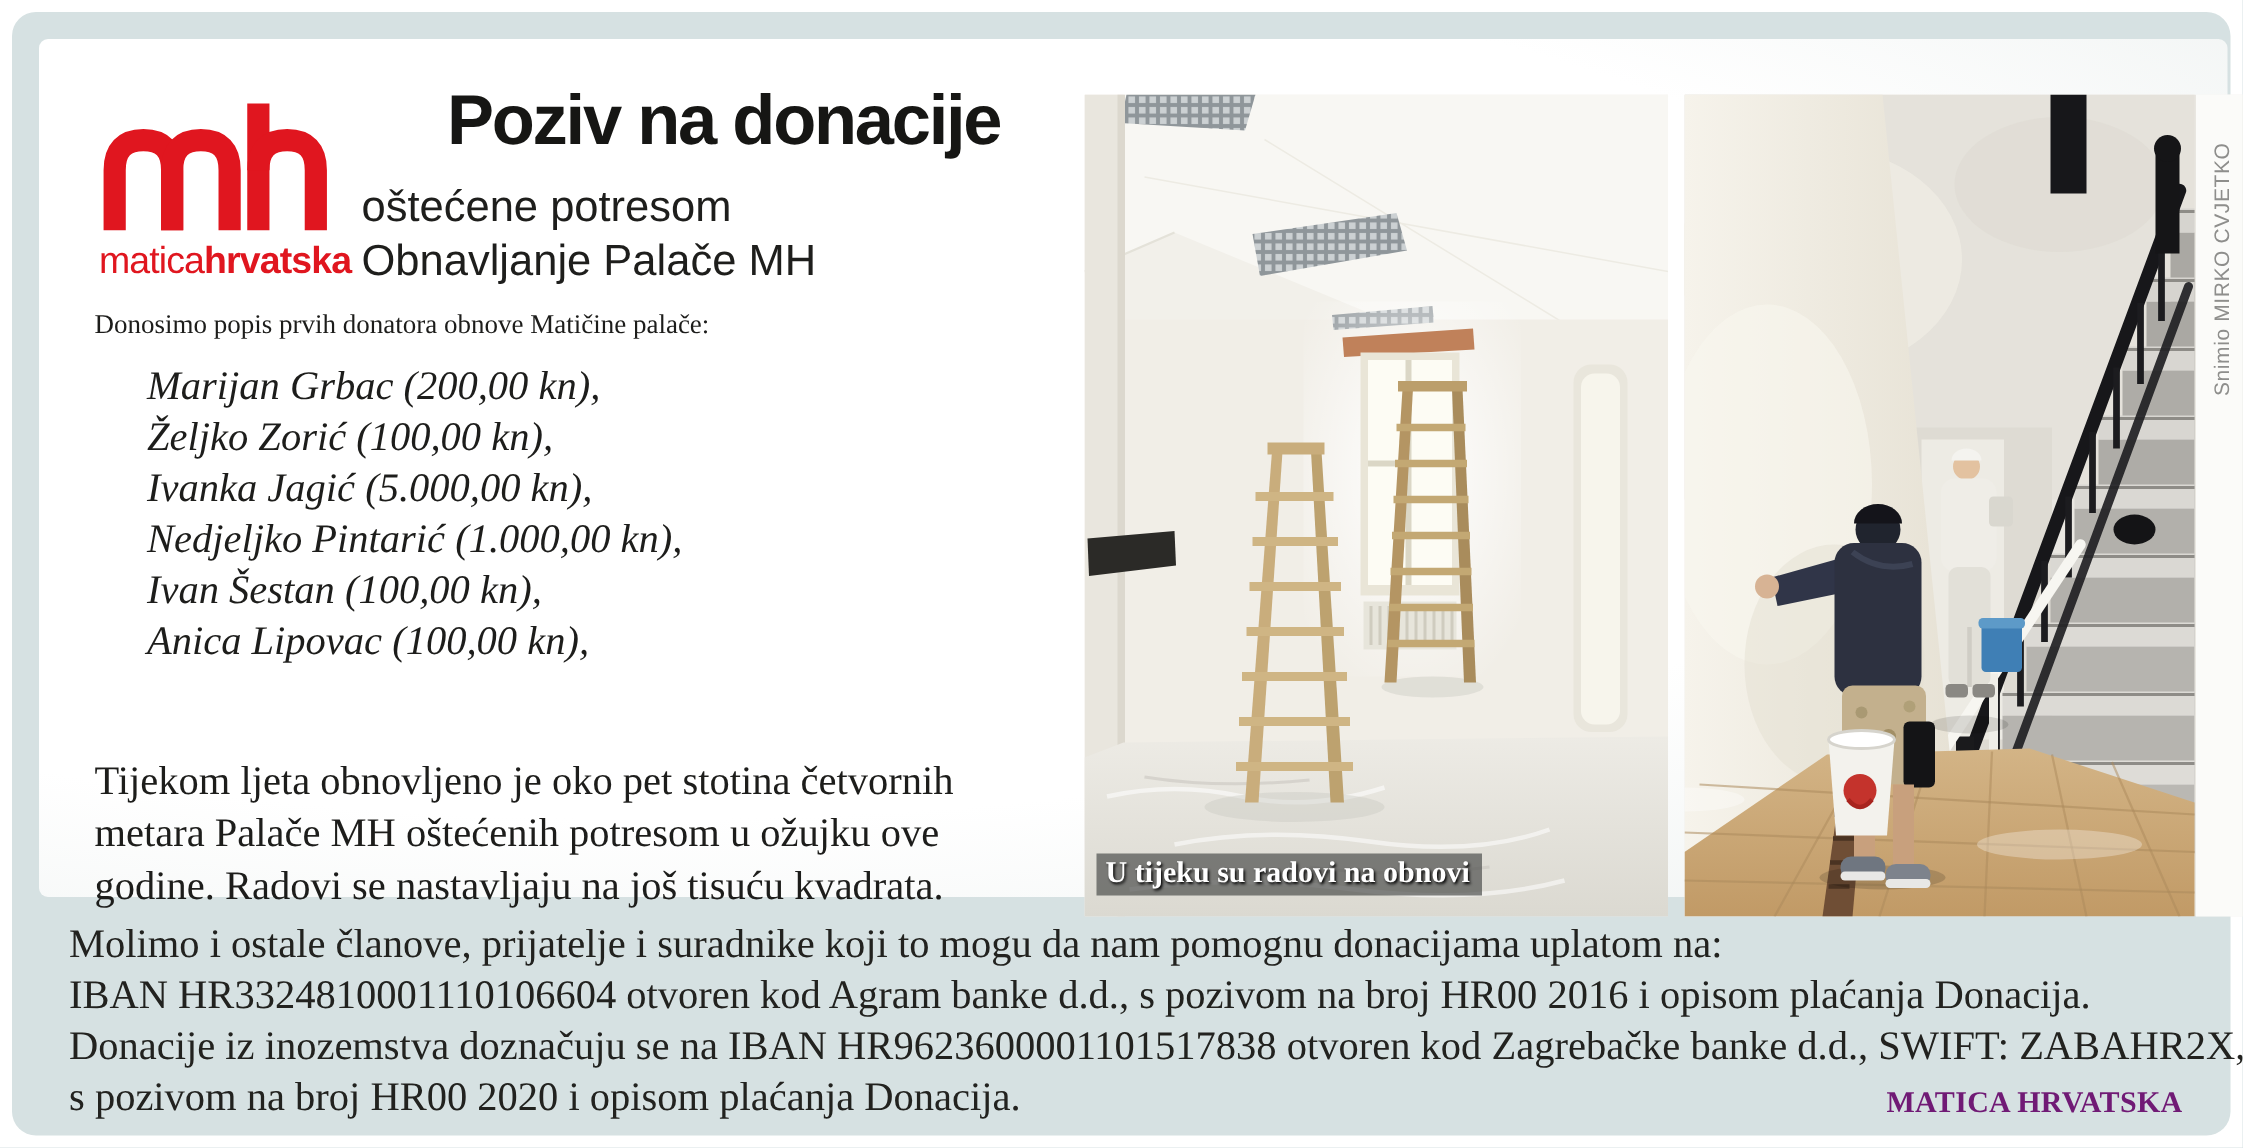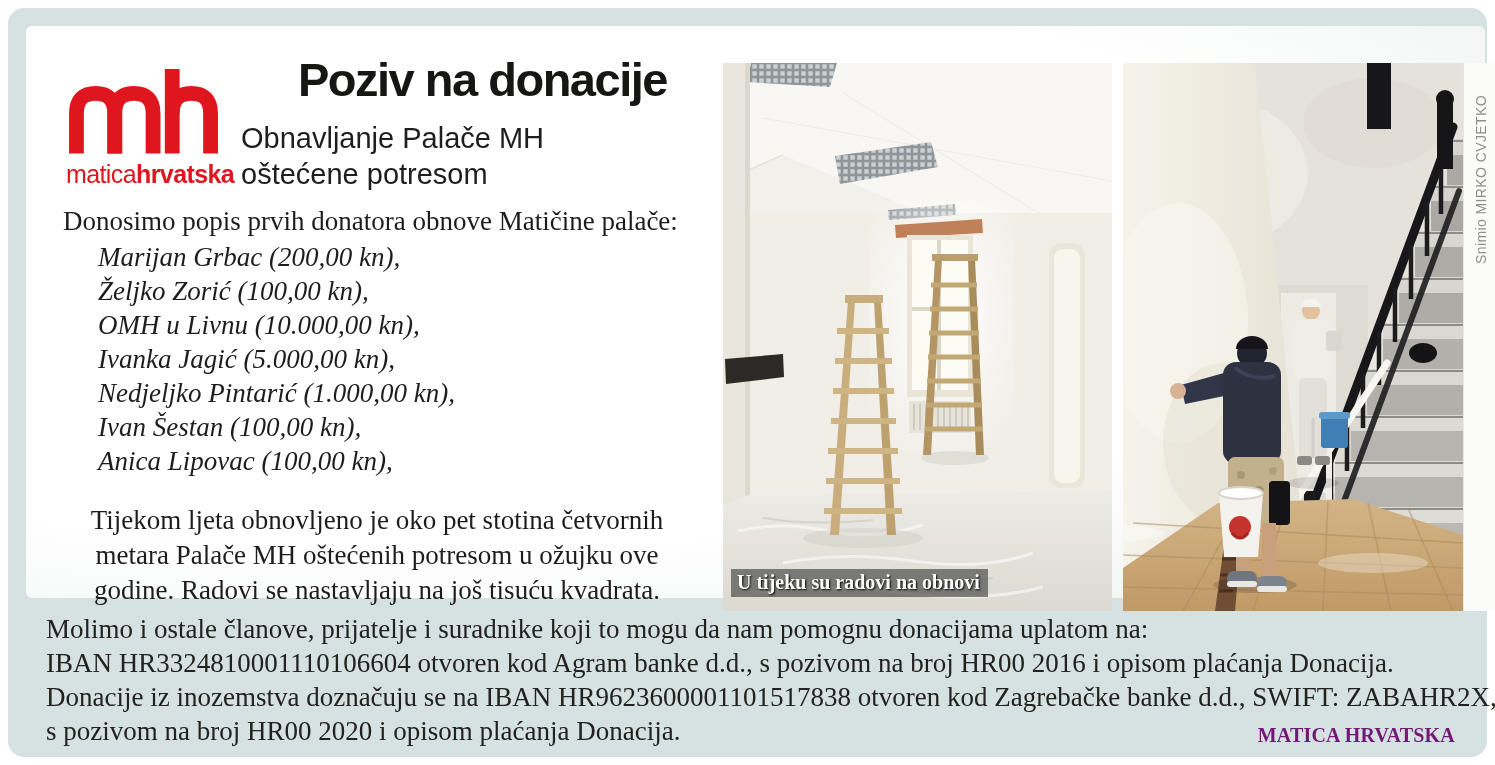--- a/index.html
+++ b/index.html
@@ -27,25 +27,25 @@
   .title{
     position:absolute;left:228px;top:26px;
     font-family:"Liberation Sans",sans-serif;font-weight:bold;font-size:47px;
     letter-spacing:-1.5px;color:#161614;margin-left:44px;
   }
   .subtitle{
     position:absolute;left:215px;top:94px;
     font-family:"Liberation Sans",sans-serif;font-size:29px;line-height:36px;color:#1e1e1c;
   }
   
-  .intro{position:absolute;left:37px;top:180px;font-size:27px;}
+  .intro{position:absolute;left:37px;top:180px;font-size:18px;}
   .donors{position:absolute;left:72px;top:214px;font-size:27px;line-height:34px;font-style:italic;}
   .summary{
     position:absolute;left:37px;top:477px;width:628px;
-    font-size:27px;line-height:35px;text-align:center;
+    font-size:27px;line-height:35px;
   }
   
   .photo{position:absolute;top:37px;}
   .photo1{left:697px;width:314px;height:548px;}
   .photo2{left:1097px;width:375px;height:548px;}
   .photo svg{display:block;}
   .caption{
     position:absolute;left:8px;bottom:14px;
     font-family:"Liberation Serif",serif;font-weight:bold;font-size:20px;line-height:25px;
     color:#ffffff;text-shadow:1px 1px 2px #000;
@@ -86,29 +86,28 @@
           <path d="M56,100 L56,54 Q56,31 78,31 Q100,31 100,54 L100,100"></path>
           <path d="M122,100 L122,3"></path>
           <path d="M122,54 Q122,31 144,31 Q166,31 166,54 L166,100"></path>
         </g>
       </svg>
       <div class="wordmark"><span>matica</span><span class="bold">hrvatska</span></div>
     </div>
 
     <div class="title">Poziv na donacije</div>
     <div class="subtitle">
+      <div>oštećene potresom</div>
       <div>Obnavljanje Palače MH</div>
-      <div>oštećene potresom</div>
     </div>
 
     <div class="intro">Donosimo popis prvih donatora obnove Matičine palače:</div>
     <div class="donors">
       <div>Marijan Grbac (200,00 kn),</div>
       <div>Željko Zorić (100,00 kn),</div>
-      <div>OMH u Livnu (10.000,00 kn),</div>
       <div>Ivanka Jagić (5.000,00 kn),</div>
       <div>Nedjeljko Pintarić (1.000,00 kn),</div>
       <div>Ivan Šestan (100,00 kn),</div>
       <div>Anica Lipovac (100,00 kn),</div>
     </div>
     <div class="summary">Tijekom ljeta obnovljeno je oko pet stotina četvornih metara Palače MH oštećenih potresom u ožujku ove godine. Radovi se nastavljaju na još tisuću kvadrata.</div>
 
     <div class="photo photo1">
       <svg width="389" height="548" viewBox="0 0 389 548">
         <defs>

